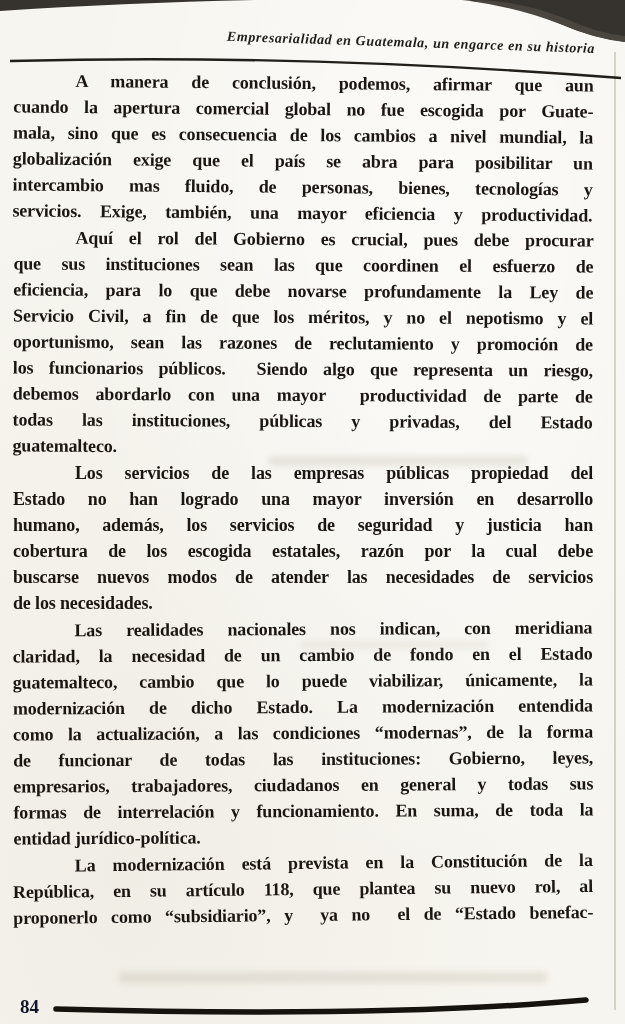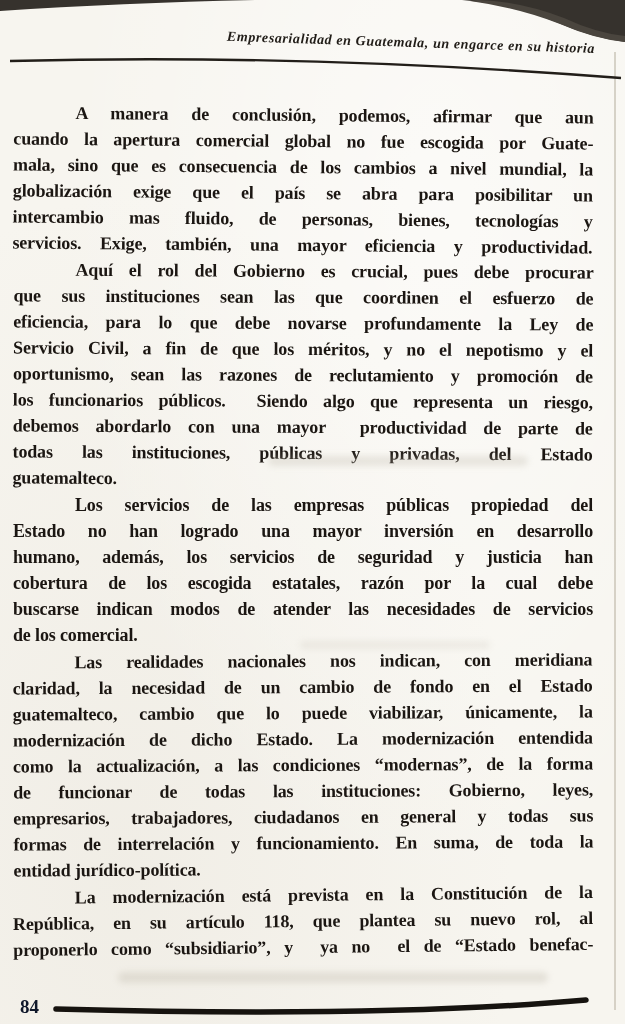--- a/index.html
+++ b/index.html
@@ -29,21 +29,21 @@
   .running-head {
     position: absolute; top: 40px; left: 0; right: 30px;
     text-align: right;
     font: italic bold 14px/18px "Liberation Serif", serif;
     letter-spacing: .6px;
     color: #211d18;
     transform: rotate(1.9deg);
     transform-origin: 100% 50%;
   }
   .body-text {
-    position: absolute; left: 13px; top: 102px; width: 580px;
+    position: absolute; left: 13px; top: 70px; width: 580px;
     color: #1b1612;
     font: bold 18px/26px "Liberation Serif", serif;
     letter-spacing: -0.15px;
   }
   .para { margin: 0; }
   .line {
     text-align: justify;
     text-align-last: justify;
     height: 26px;
   }
@@ -105,22 +105,22 @@
       <div class="line">los funcionarios públicos.&nbsp; Siendo algo que representa un riesgo,</div>
       <div class="line">debemos abordarlo con una mayor&nbsp; productividad de parte de</div>
       <div class="line">todas las instituciones, públicas y privadas, del Estado</div>
       <div class="line end">guatemalteco.</div>
     </div>
     <div class="para" style="transform: rotate(0deg);">
       <div class="line first">Los servicios de las empresas públicas propiedad del</div>
       <div class="line">Estado no han logrado una mayor inversión en desarrollo</div>
       <div class="line">humano, además, los servicios de seguridad y justicia han</div>
       <div class="line">cobertura de los escogida estatales, razón por la cual debe</div>
-      <div class="line">buscarse indican modos de atender las necesidades de servicios</div>
-      <div class="line end">de los comercial.</div>
+      <div class="line">buscarse nuevos modos de atender las necesidades de servicios</div>
+      <div class="line end">de los necesidades.</div>
     </div>
     <div class="para" style="transform: rotate(-0.3deg);">
       <div class="line first">Las realidades nacionales nos indican, con meridiana</div>
       <div class="line">claridad, la necesidad de un cambio de fondo en el Estado</div>
       <div class="line">guatemalteco, cambio que lo puede viabilizar, únicamente, la</div>
       <div class="line">modernización de dicho Estado. La modernización entendida</div>
       <div class="line">como la actualización, a las condiciones “modernas”, de la forma</div>
       <div class="line">de funcionar de todas las instituciones: Gobierno, leyes,</div>
       <div class="line">empresarios, trabajadores, ciudadanos en general y todas sus</div>
       <div class="line">formas de interrelación y funcionamiento. En suma, de toda la</div>

